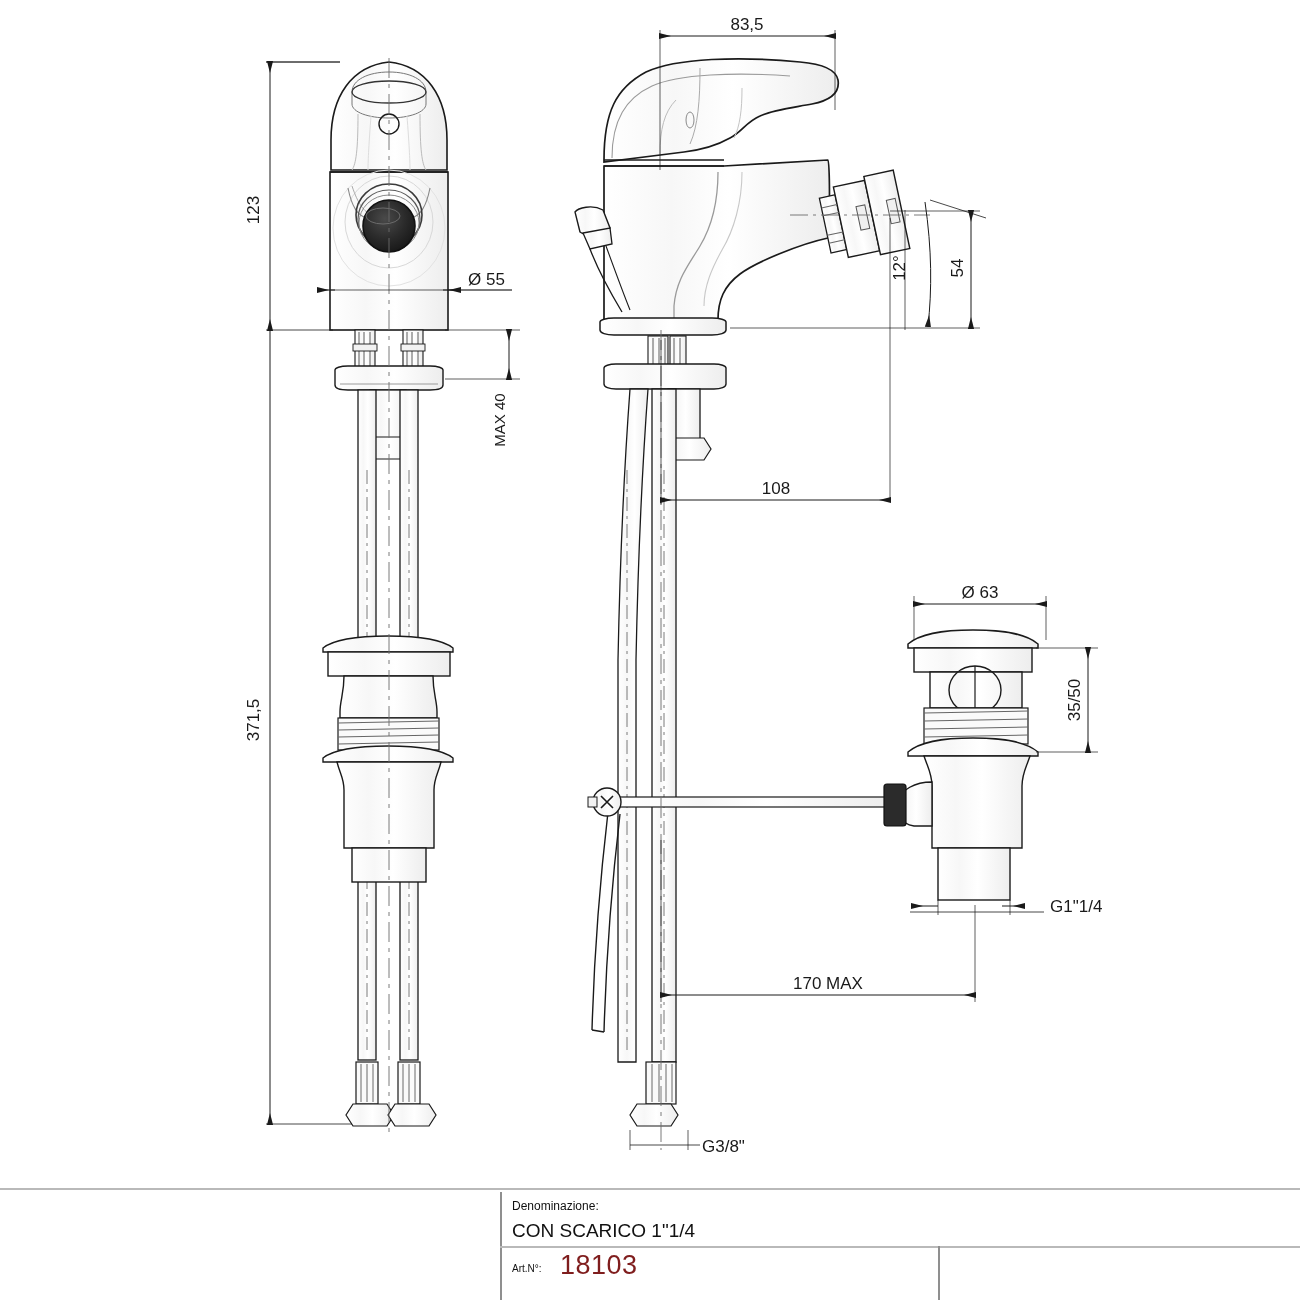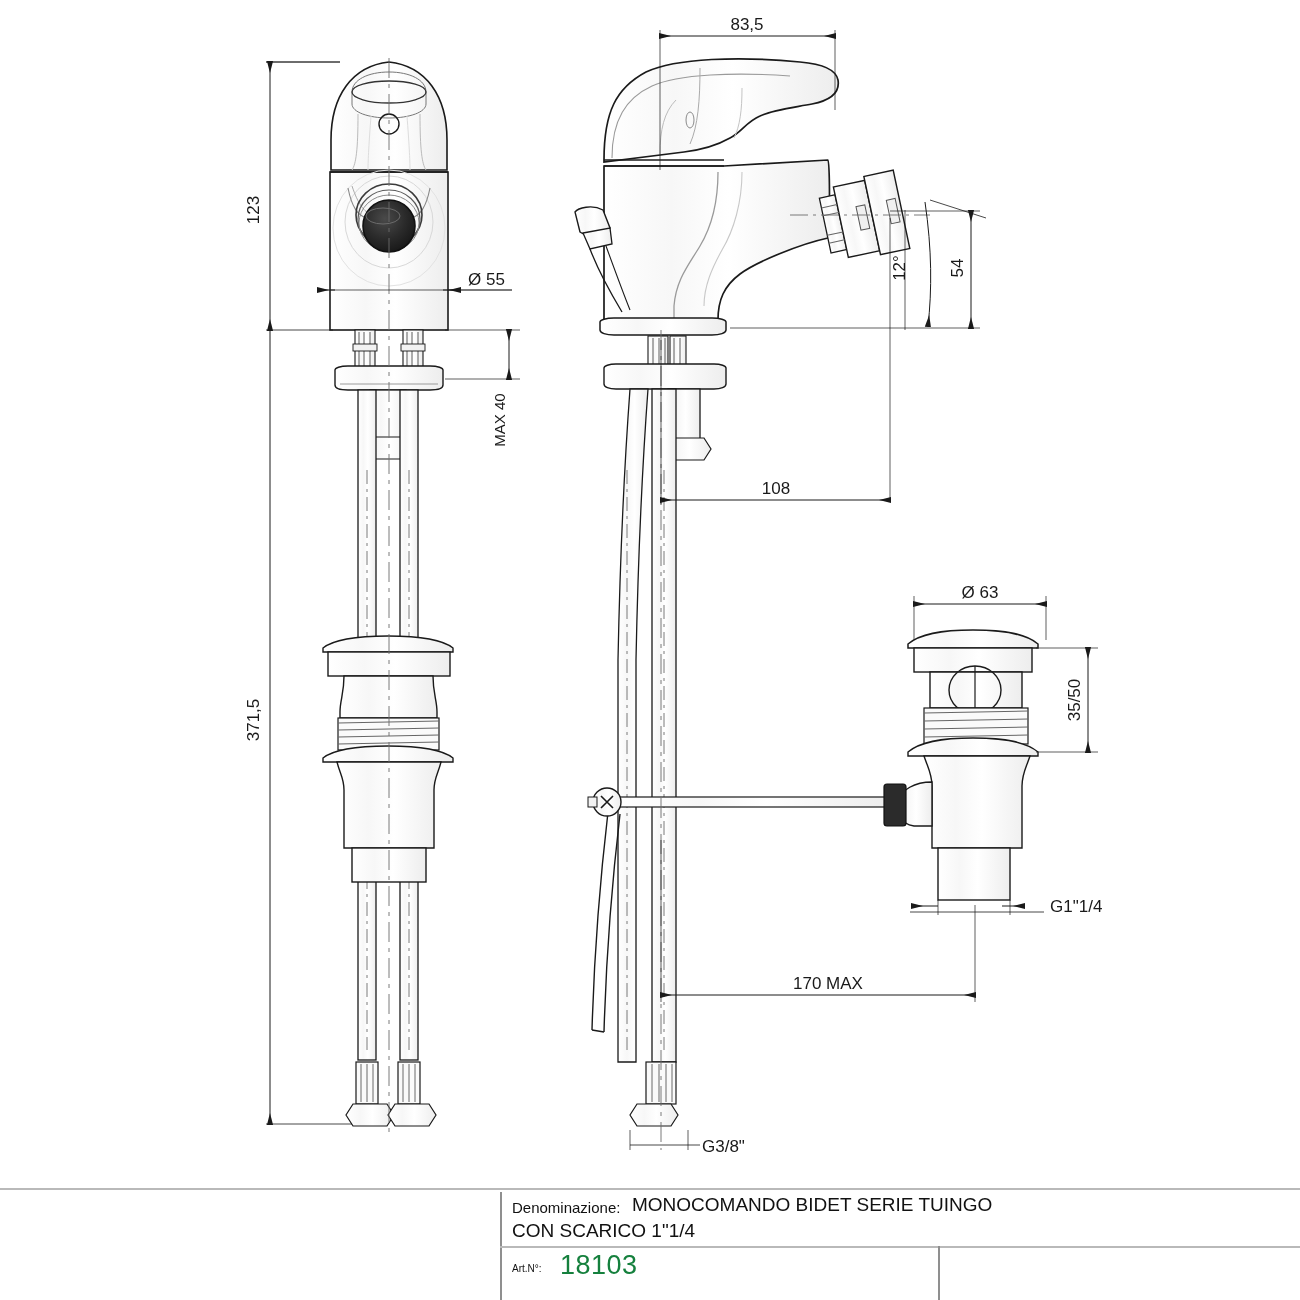--- a/index.html
+++ b/index.html
@@ -3,25 +3,25 @@
 <meta charset="utf-8">
 <style>
   html,body{margin:0;padding:0;background:#ffffff;}
   body{width:1300px;height:1300px;position:relative;overflow:hidden;
        font-family:"Liberation Sans", sans-serif;color:#1a1a1a;}
   #sheet{position:absolute;inset:0;}
   svg.draw{position:absolute;left:0;top:0;width:1300px;height:1300px;}
   .tb{position:absolute;left:0;top:1188px;width:1300px;height:112px;}
   .tb-line-h{position:absolute;background:#b9b9b9;}
   .tb-line-v{position:absolute;background:#8f8f8f;}
-  .den-label{position:absolute;left:512px;top:1199px;font-size:15px;color:#111;}
+  .den-label{position:absolute;left:512px;top:1199px;font-size:12px;color:#111;}
   .den-l1{position:absolute;left:632px;top:1194px;font-size:19px;color:#111;white-space:nowrap;}
   .den-l2{position:absolute;left:512px;top:1220px;font-size:19px;color:#111;white-space:nowrap;}
   .art-label{position:absolute;left:512px;top:1263px;font-size:10px;color:#111;}
-  .art-val{position:absolute;left:560px;top:1250px;font-size:27px;color:#15803d;letter-spacing:0.5px;}
+  .art-val{position:absolute;left:560px;top:1250px;font-size:27px;color:#7f1d1d;letter-spacing:0.5px;}
   text{font-family:"Liberation Sans", sans-serif;fill:#1a1a1a;}
   .dimtxt{font-size:17px;}
   .dimtxt-s{font-size:15px;}
 </style>
 </head>
 <body>
 
 <div id="sheet">
 
   <svg class="draw" viewBox="0 0 1300 1300">
@@ -379,18 +379,17 @@
   <div class="tb">
     <div class="tb-line-h" style="left:0;top:0;width:1300px;height:2px;"></div>
     <div class="tb-line-v" style="left:500px;top:4px;width:1.5px;height:108px;"></div>
     <div class="tb-line-h" style="left:500px;top:58px;width:800px;height:1.5px;"></div>
     <div class="tb-line-v" style="left:938px;top:58px;width:1.5px;height:54px;"></div>
 
     <div style="position:absolute;left:0;top:0;width:1300px;height:112px;"></div>
   </div>
 
   <div class="den-label">Denominazione:</div>
-  <div class="den-l1">MONOCOMANDO BIDET SERIE TUINGO</div>
   <div class="den-l2">CON SCARICO 1"1/4</div>
   <div class="art-label">Art.N°:</div>
   <div class="art-val">18103</div>
 
 </div>
 
 </body></html>

